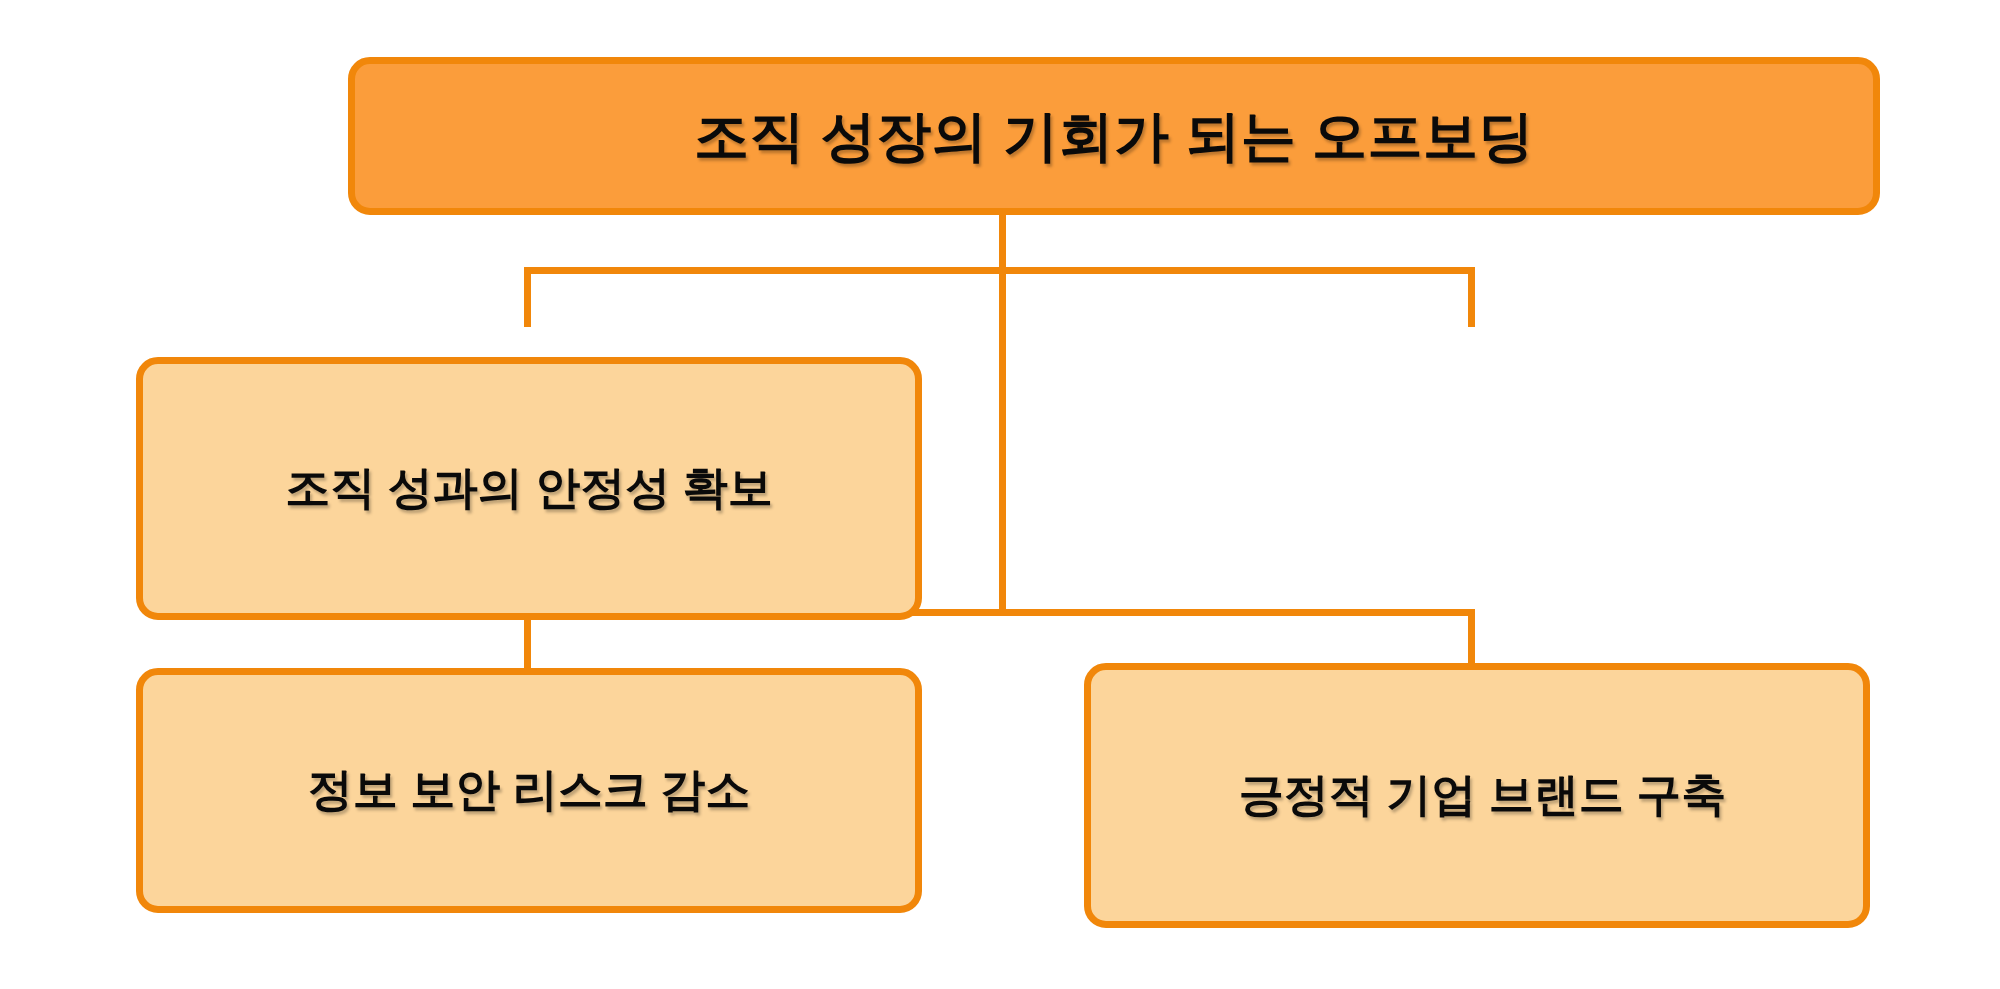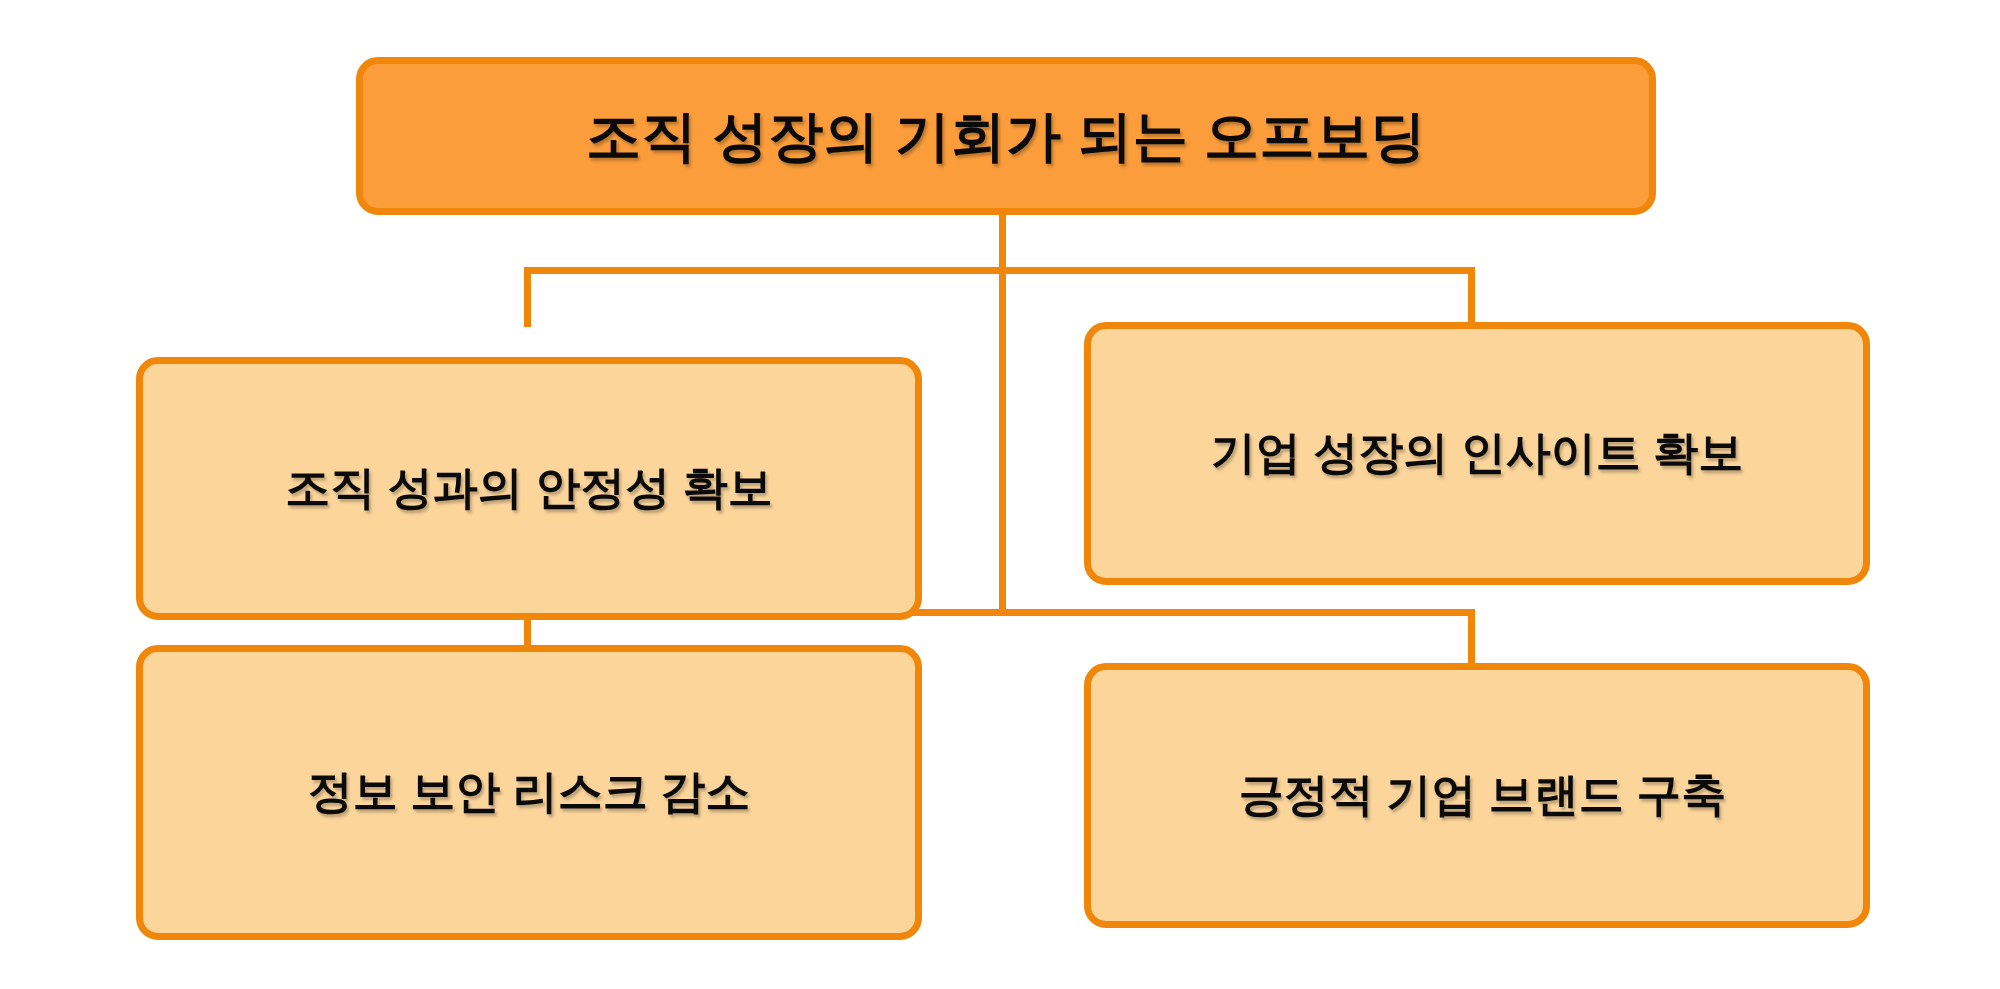--- a/index.html
+++ b/index.html
@@ -23,34 +23,34 @@
     justify-content: center;
     border: 7px solid var(--line, #f1870a);
     border-radius: 22px;
     font-weight: bold;
     color: var(--text, #0a0a0a);
     text-align: center;
     text-shadow: 2px 3px 3px rgba(0,0,0,0.25);
     line-height: 1.25;
   }
   .node--root {
-    left: 356px; top: 57px;
-    width: 1300px; height: 158px;
+    left: 348px; top: 57px;
+    width: 1532px; height: 158px;
     background: var(--root-fill, #fb9d3b);
     font-size: 55px;
     letter-spacing: 0.5px;
   }
   .node--child {
     width: 786px; height: 263px;
     background: var(--child-fill, #fcd59b);
     font-size: 45px;
   }
   .node--mid-left    { left: 136px;  top: 322px; margin-top: 35px; }
   .node--mid-right   { left: 1084px; top: 322px; }
-  .node--bot-left    { left: 136px;  top: 645px; height: 295px; }
+  .node--bot-left    { left: 136px;  top: 668px; height: 245px; }
   .node--bot-right   { left: 1084px; top: 663px; height: 265px; padding-left: 11px; }
 
   .line {
     position: absolute;
     background: var(--line, #f1870a);
   }
   .line--trunk        { left: 999px;  top: 212px; width: 7px;   height: 404px; }
   .line--upper-h      { left: 524px;  top: 267px; width: 951px; height: 7px;  }
   .line--upper-left-v  { left: 524px;  top: 267px; width: 7px;   height: 60px; }
   .line--upper-right-v { left: 1468px; top: 267px; width: 7px;   height: 60px; }
@@ -72,23 +72,20 @@
   <div class="line line--lower-right-v"></div>
 
   <div class="node node--root">
     <span>조직 성장의 기회가 되는 오프보딩</span>
   </div>
 
   <div class="node node--child node--mid-left">
     <span>조직 성과의 안정성 확보</span>
   </div>
 
-  <div class="node node--child node--mid-right">
-    <span>기업 성장의 인사이트 확보</span>
-  </div>
 
   <div class="node node--child node--bot-left">
     <span>정보 보안 리스크 감소</span>
   </div>
 
   <div class="node node--child node--bot-right">
     <span>긍정적 기업 브랜드 구축</span>
   </div>
 
 </div>

